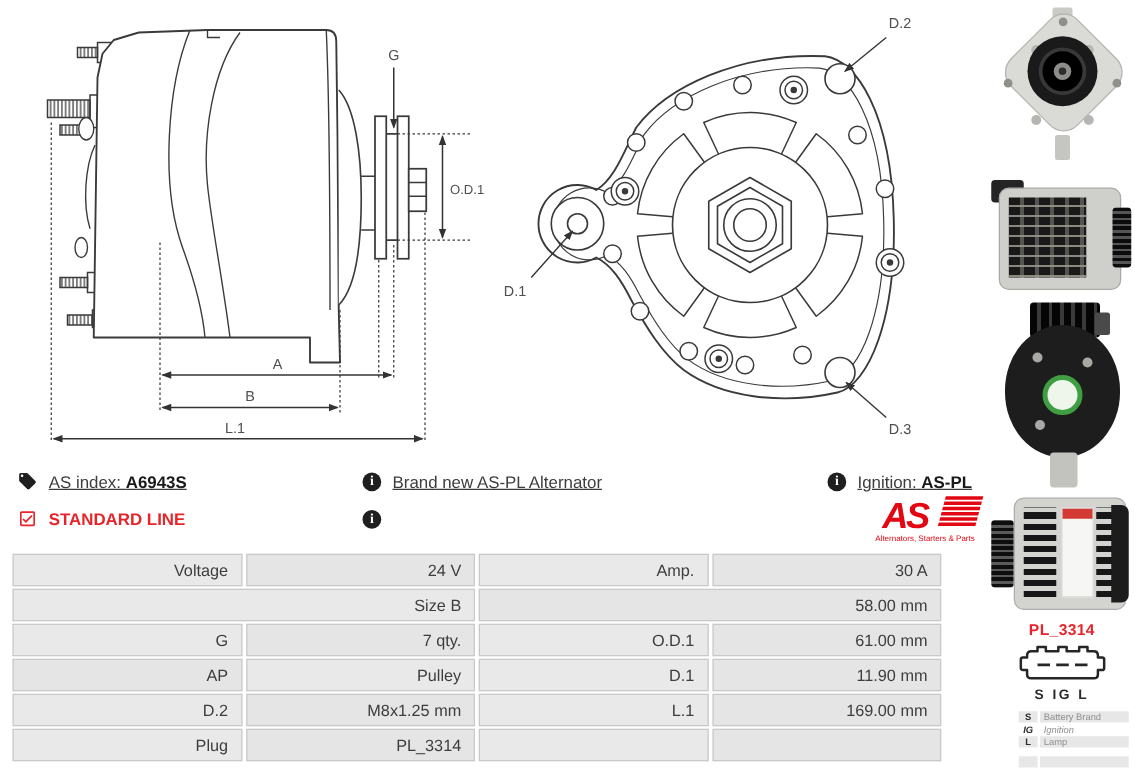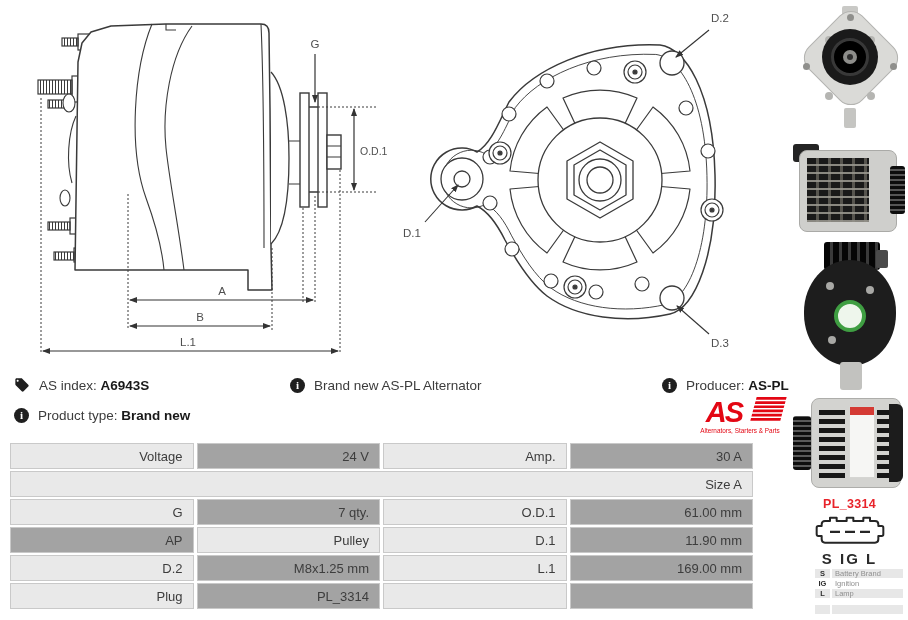--- a/index.html
+++ b/index.html
@@ -10,30 +10,30 @@
   
   .side-svg{position:absolute;left:12px;top:8px;}
   .front-svg{position:absolute;left:395px;top:0;}
 
   
   .info{position:absolute;left:14px;top:370px;width:777px;}
   .info-row{display:flex;align-items:center;height:30px;}
   .ic1{width:276px;display:flex;align-items:center;gap:9px;}
   .ic2{width:372px;display:flex;align-items:center;gap:9px;}
   .ic3{flex:1;display:flex;align-items:center;gap:9px;}
-  .lbl{font-size:13.5px;color:#3c3c3c;white-space:nowrap;}
+  .lbl{font-size:13.5px;color:#3c3c3c;white-space:nowrap;text-decoration:underline;}
   .lbl b{color:#191919;}
   .red-bold{font-size:13.5px;font-weight:bold;color:#e8232a;white-space:nowrap;}
   .info-icon{width:15px;height:15px;border-radius:50%;background:#1f1f1f;color:#fff;display:inline-flex;align-items:center;justify-content:center;font-size:11px;font-weight:bold;font-family:"Liberation Serif",serif;flex:none;}
   .as-logo{position:absolute;left:688px;top:392px;width:104px;}
 
   
   .spec{position:absolute;left:10px;top:443px;width:743px;}
   .srow{display:flex;margin-bottom:2px;}
-  .cell{box-sizing:border-box;height:26px;border:1px solid #c9c9c9;display:flex;align-items:center;justify-content:flex-end;padding-right:10px;font-size:13px;color:#3d3d3d;background:#a3a3a3;flex:1;min-width:0;}
+  .cell{box-sizing:border-box;height:26px;border:1px solid #c9c9c9;display:flex;align-items:center;justify-content:flex-end;padding-right:10px;font-size:13px;color:#3d3d3d;background:#e5e5e5;flex:1;min-width:0;}
   .cell + .cell{margin-left:3px;}
   .cell.lab{background:#e9e9e9;}
 
   
   .photos{position:absolute;left:791px;top:0;width:117px;height:620px;}
   .ph{position:absolute;}
   .dot{position:absolute;border-radius:50%;}
 
   .p1{left:7px;top:4px;width:104px;height:132px;}
   .p1-tab{position:absolute;left:44px;top:2px;width:16px;height:10px;background:#c9c9c6;border-radius:2px;}
@@ -62,26 +62,26 @@
   .p4-body{position:absolute;left:18px;top:4px;width:88px;height:88px;background:#d3d3d0;border-radius:8px;border:1px solid #adadaa;}
   .p4-vents1{position:absolute;left:26px;top:12px;width:26px;height:72px;background:repeating-linear-gradient(0deg,#171717 0 5px,transparent 5px 9px);}
   .p4-vents2{position:absolute;left:84px;top:12px;width:18px;height:72px;background:repeating-linear-gradient(0deg,#171717 0 5px,transparent 5px 9px);}
   .p4-label{position:absolute;left:56px;top:12px;width:24px;height:70px;background:#f6f6f4;border:1px solid #d5d5d2;}
   .p4-label-stripe{position:absolute;left:0;top:0;width:100%;height:8px;background:#d43a34;}
   .p4-cap{position:absolute;left:96px;top:10px;width:14px;height:78px;background:#1c1c1c;border-radius:0 6px 6px 0;}
 
   
   .plug-name{position:absolute;left:0;top:497px;width:117px;text-align:center;font-size:12.5px;font-weight:bold;color:#e8232a;letter-spacing:.3px;}
   .plug-svg{position:absolute;left:24px;top:514px;}
-  .plug-pins{position:absolute;left:0;top:550px;width:117px;text-align:center;font-size:15px;font-weight:bold;color:#2a2a2a;letter-spacing:2px;}
+  .plug-pins{position:absolute;left:0;top:550px;width:117px;text-align:center;font-size:11px;font-weight:bold;color:#2a2a2a;letter-spacing:2px;}
   .legend{position:absolute;left:24px;top:569px;width:88px;}
   .leg-row{display:flex;height:9px;margin-bottom:1px;font-size:7.5px;line-height:9px;}
   .leg-pin{width:15px;text-align:center;font-weight:bold;color:#2e2e2e;background:#e7e7e7;margin-right:2px;}
   .leg-desc{flex:1;background:#e7e7e7;color:#8f8f8f;padding-left:3px;white-space:nowrap;overflow:hidden;}
-  .leg-row.alt .leg-pin,.leg-row.alt .leg-desc{background:transparent;}
+  .leg-row.alt .leg-pin,.leg-row.alt .leg-desc{background:transparent;font-style:italic;}
   .leg-row.empty{margin-top:7px;}
 </style>
 </head>
 <body>
 
 <div class="sheet">
 
   <svg class="side-svg" width="380" height="360" viewBox="0 0 380 360">
     <defs>
       <pattern id="hp" width="3" height="8" patternUnits="userSpaceOnUse">
@@ -236,27 +236,32 @@
             <path fill="#1f1f1f" d="M21.4,11.6l-9-9C12,2.2,11.6,2,11,2H4C2.9,2,2,2.9,2,4v7c0,0.6,0.2,1,0.6,1.4l9,9c0.4,0.4,0.9,0.6,1.4,0.6 s1-0.2,1.4-0.6l7-7c0.4-0.4,0.6-0.9,0.6-1.4S21.8,12,21.4,11.6z M5.5,7C4.7,7,4,6.3,4,5.5S4.7,4,5.5,4S7,4.7,7,5.5S6.3,7,5.5,7z"></path>
           </svg>
         <span class="lbl"><span>AS index:</span> <b>A6943S</b></span>
       </div>
       <div class="ic2">
         <span class="info-icon">i</span>
         <span class="lbl">Brand new AS-PL Alternator</span>
       </div>
       <div class="ic3">
         <span class="info-icon">i</span>
-        <span class="lbl"><span>Producer:</span> <b>AS-PL</b></span>
+        <span class="lbl"><span>Ignition:</span> <b>AS-PL</b></span>
       </div>
     </div>
     <div class="info-row">
+      <div class="ic1">
+        <svg width="16" height="16" viewBox="0 0 24 24">
+            <path fill="#e8232a" d="M19,3H5C3.9,3,3,3.9,3,5v14c0,1.1,0.9,2,2,2h14c1.1,0,2-0.9,2-2V5C21,3.9,20.1,3,19,3z M19,19H5V5h14V19z M18,9l-1.4-1.4 l-6.6,6.6l-2.6-2.6L6,13l4,4L18,9z"></path>
+          </svg>
+        <span class="red-bold">STANDARD LINE</span>
+      </div>
       <div class="ic2">
         <span class="info-icon">i</span>
-        <span class="lbl"><span>Product type:</span> <b>Brand new</b></span>
       </div>
       <div class="ic3"></div>
     </div>
   </div>
 
   <svg class="as-logo" width="104" height="44" viewBox="0 0 104 44">
     <text x="36" y="30" text-anchor="middle" font-size="29" font-weight="bold" font-style="italic" letter-spacing="-2" fill="#e30613">AS</text>
     <g fill="#e30613" transform="skewX(-15)">
       <rect x="70" y="5" width="30" height="2.7"></rect>
         <rect x="70" y="9.2" width="30" height="2.7"></rect>
@@ -269,21 +274,22 @@
   </svg>
 
   <div class="spec">
     <div class="srow">
       <div class="cell lab">Voltage</div>
       <div class="cell">24 V</div>
       <div class="cell lab">Amp.</div>
       <div class="cell">30 A</div>
     </div>
     <div class="srow">
-      <div class="cell lab">Size A</div>
+      <div class="cell lab">Size B</div>
+      <div class="cell">58.00 mm</div>
     </div>
     <div class="srow">
       <div class="cell lab">G</div>
       <div class="cell">7 qty.</div>
       <div class="cell lab">O.D.1</div>
       <div class="cell">61.00 mm</div>
     </div>
     <div class="srow">
       <div class="cell">AP</div>
       <div class="cell lab">Pulley</div>

